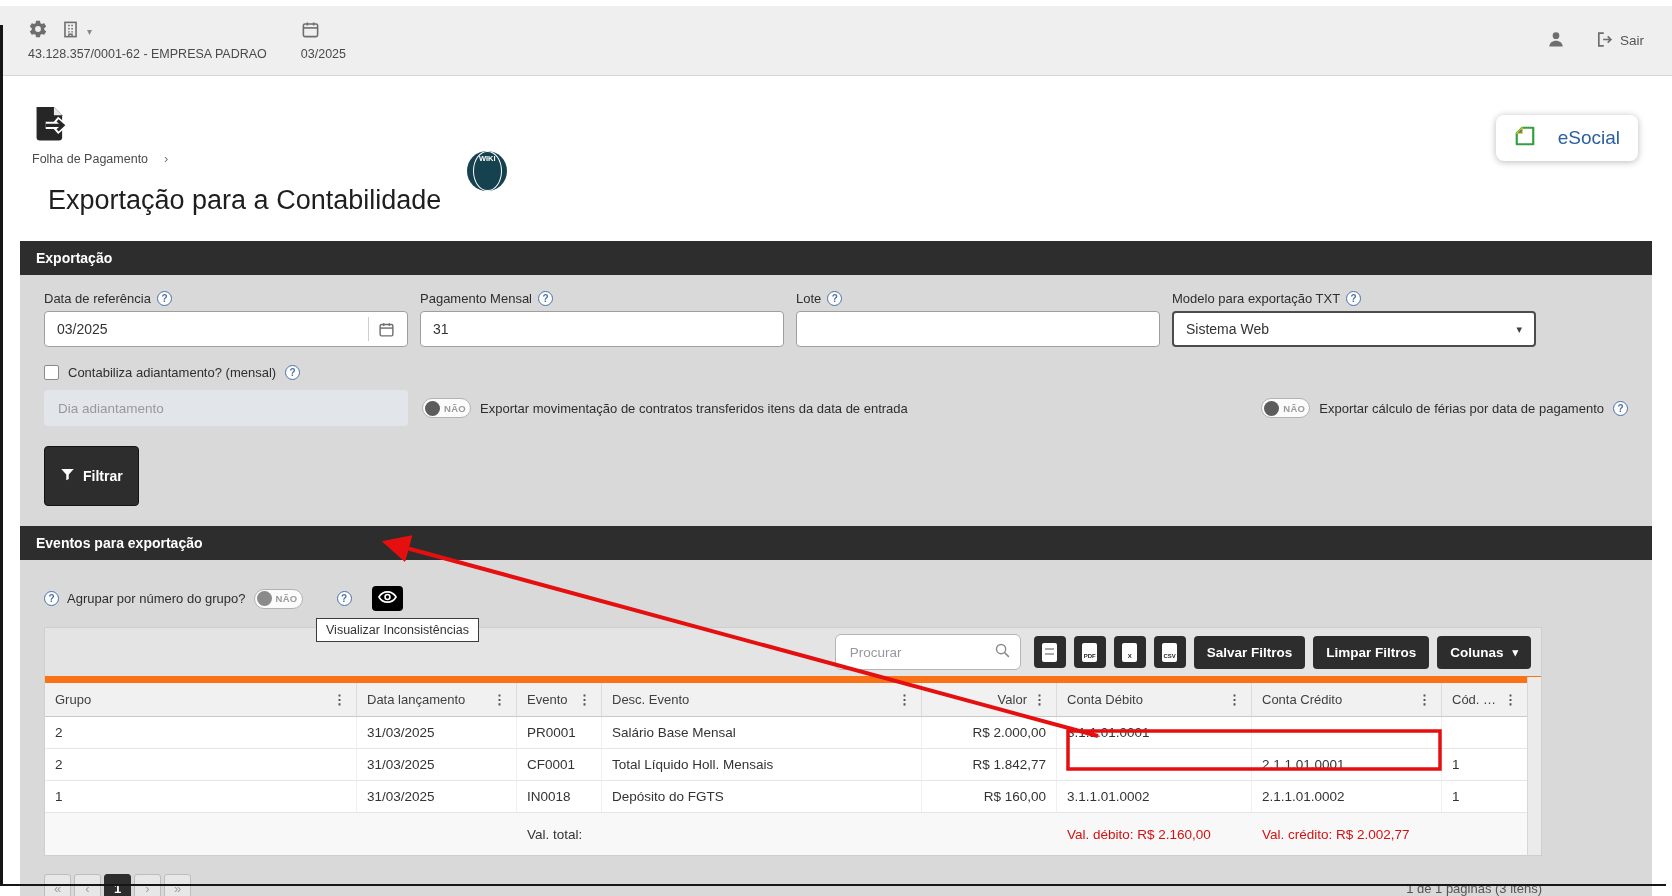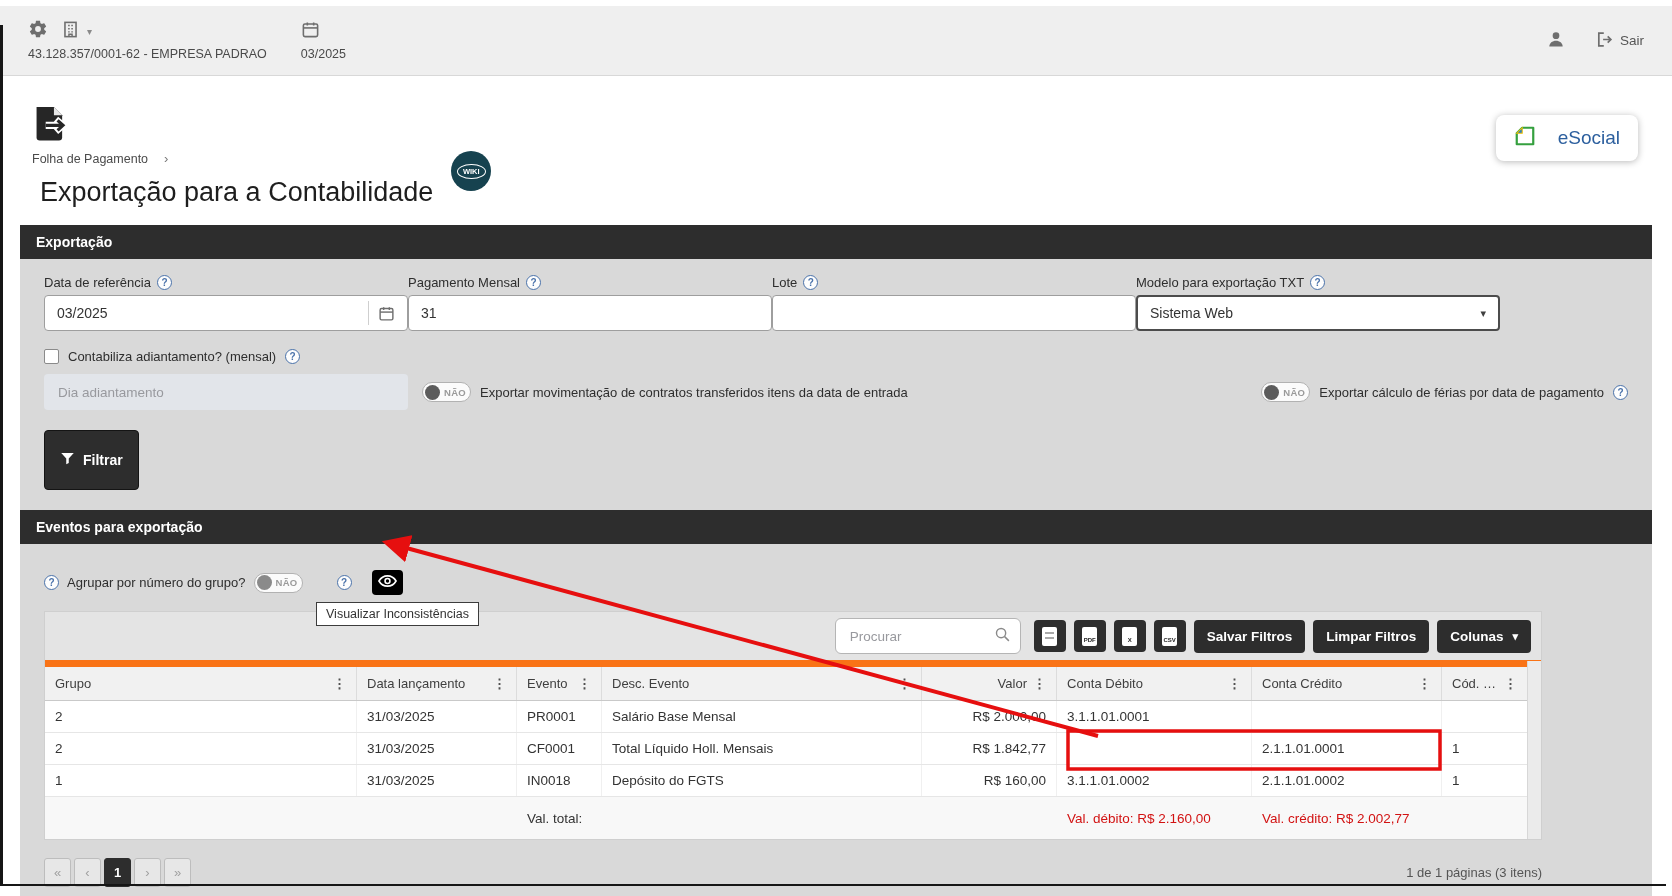--- a/index.html
+++ b/index.html
@@ -26,32 +26,32 @@
   .sair{display:flex;align-items:center;gap:7px;font-size:13.5px;color:#555;cursor:pointer}
 
   
   .main{position:absolute;top:77px;left:0;right:0;padding:0 20px}
 
   .page-head{position:relative;padding:28px 4px 8px}
   .breadcrumb{display:flex;align-items:center;gap:16px;font-size:12.5px;color:#4a4a4a;margin:5px 0 1px 8px}
   .bc-chev{color:#777;font-size:13px}
   .title-line{display:flex;align-items:flex-start;margin-left:8px}
   .page-title{font-size:27px;font-weight:400;color:#1e1e1e;line-height:34px}
-  .wiki{width:40px;height:40px;border-radius:50%;background:#16424f;display:flex;align-items:center;
+  .wiki{width:40px;height:40px;border-radius:50%;background:#16424f;display:flex;
         justify-content:center;margin-left:10px;margin-top:-16px;box-shadow:0 0 0 2px #fff}
   .wiki span{border:1px solid #fff;border-radius:50%;padding:2px 5px;font-size:7.5px;color:#fff;font-weight:bold}
   .esocial{position:absolute;right:14px;top:38px;background:#fff;border-radius:8px;
            box-shadow:0 1px 7px rgba(0,0,0,.28);padding:10px 18px;display:flex;align-items:center;gap:22px}
   .esocial-text{font-size:19px;color:var(--esocial-blue);font-weight:500}
 
   
   .panel-head{background:var(--dark);color:#fff;font-size:14px;font-weight:bold;padding:9px 16px}
   .panel-body{background:var(--panel);padding:16px 24px 20px}
 
-  .fields-row{display:flex;gap:0}
+  .fields-row{display:flex;gap:12px}
   .field{display:flex;flex-direction:column;width:364px}
   .f-label{display:flex;align-items:center;gap:6px;font-size:13px;color:#2e2e2e;margin-bottom:5px}
   .help{width:15px;height:15px;border-radius:50%;border:1px solid var(--blue-help);color:var(--blue-help);
         font-size:10px;display:inline-flex;align-items:center;justify-content:center;font-weight:bold;flex:0 0 auto;background:#fdfdfd}
   .input{height:36px;background:#fff;border:1px solid #9e9e9e;border-radius:4px;display:flex;
          align-items:center;padding:0 12px;font-size:14px;color:#333}
   .input input{border:0;outline:0;flex:1;font:inherit;color:#333;background:transparent;min-width:0;padding:0}
   input::placeholder{color:#98999e}
   .date-addon{border-left:1px solid #cfcfcf;padding-left:9px;margin-left:8px;height:24px;display:flex;align-items:center}
   .select{border:2px solid #4c4c4c;justify-content:space-between}
@@ -189,21 +189,21 @@
         <path d="M24 2v9h9z" fill="#e8e8e8"></path>
         <path d="M15 22h17M26 15.5 33.5 22 26 28.5" fill="none" stroke="#fff" stroke-width="8" stroke-linejoin="miter"></path>
         <path d="M15 22h19M28 16.5 34 22l-6 5.5" fill="none" stroke="#262626" stroke-width="3.4"></path>
       </svg>
     </span>
     <div class="breadcrumb">
       <span>Folha de Pagamento</span>
       <span class="bc-chev">›</span>
     </div>
     <div class="title-line">
-      <h1 class="page-title" style="margin:8px">Exportação para a Contabilidade</h1>
+      <h1 class="page-title" style="margin:16px">Exportação para a Contabilidade</h1>
       <span class="wiki">
         <span>WIKI</span>
       </span>
     </div>
     <div class="esocial">
       <span>
         <svg width="22" height="22" viewBox="0 0 24 24">
             <path d="M9 3h12v18H3V9z" fill="#fff" stroke="#35a03f" stroke-width="2.4" stroke-linejoin="round"></path>
             <path d="M9 3v6H3z" fill="#2b7cc0" stroke="#f3c300" stroke-width="1.1"></path>
           </svg>

